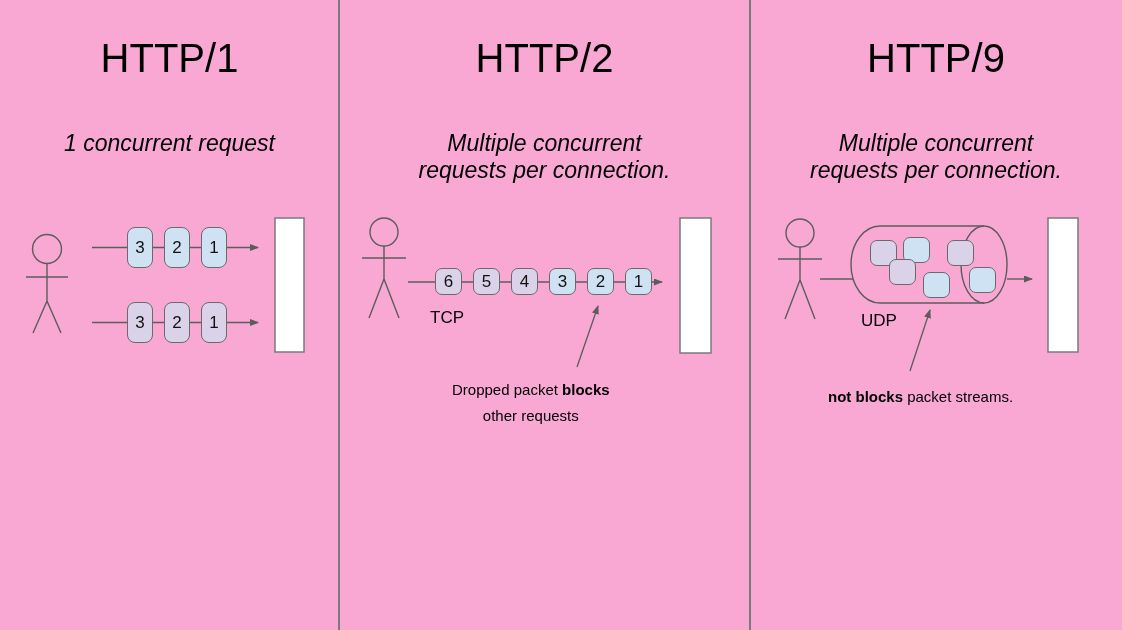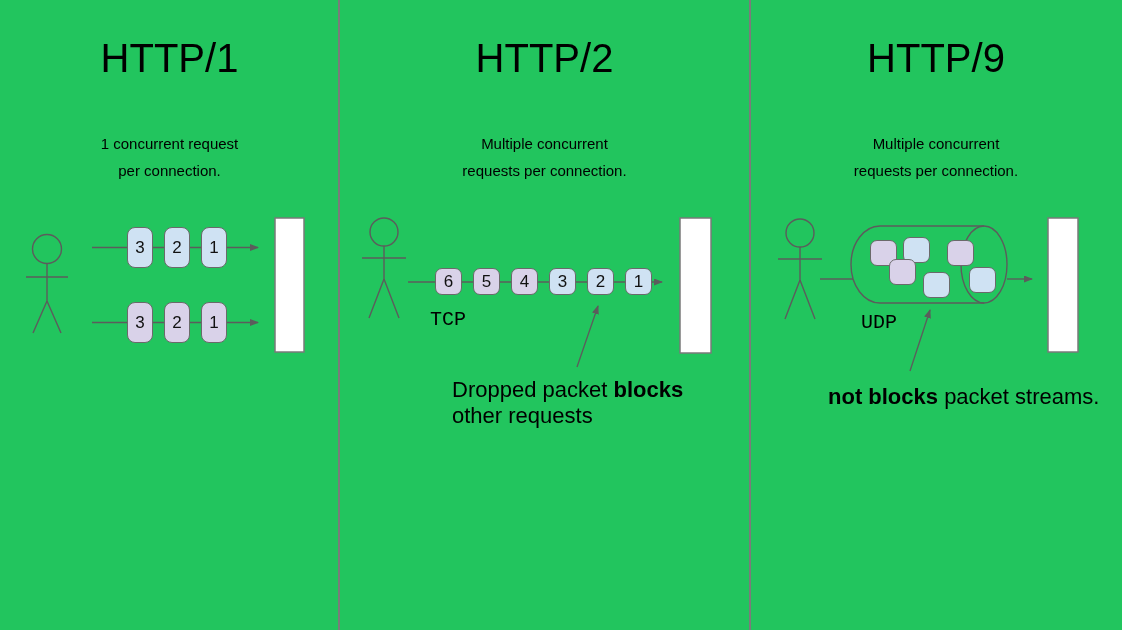--- a/index.html
+++ b/index.html
@@ -1,35 +1,35 @@
 <!DOCTYPE html>
 <html><head>
 <meta charset="utf-8">
 <style>
   html,body{margin:0;padding:0;background:#fff;}
   .canvas{
-    position:relative;width:1122px;height:630px;background:#22c55e;
+    position:relative;width:1122px;height:630px;background:#f9a8d4;
     font-family:"Liberation Sans",sans-serif;color:#000;overflow:hidden;
   }
   .art{position:absolute;left:0;top:0;}
   .divider{position:absolute;top:0;width:1.5px;height:630px;background:#7b7b7b;}
   .title{position:absolute;top:32px;line-height:52px;font-size:40px;text-align:center;}
-  .desc{position:absolute;top:130px;font-size:15px;line-height:27px;text-align:center;}
+  .desc{position:absolute;top:130px;font-size:23px;line-height:27px;text-align:center;font-style:italic;}
   .pk{
     position:absolute;display:flex;align-items:center;justify-content:center;
     border:1.5px solid #6a6a6a;border-radius:7px;font-size:17px;color:#111;
     box-sizing:border-box;
   }
   .pk-tall{width:26px;height:41px;border-radius:8px;}
   .pk-sq{width:27px;height:27px;}
   .pk-plain{width:27px;height:26px;}
   .pk-blue{background:#cfe2f3;}
   .pk-purple{background:#d9d2e9;}
-  .proto{position:absolute;font-size:20px;font-family:Liberation Mono, monospace;}
-  .ann{position:absolute;font-size:22px;line-height:26px;text-align:left;}
+  .proto{position:absolute;font-size:17px;}
+  .ann{position:absolute;font-size:15px;line-height:26px;text-align:center;}
   .b{font-weight:bold;}
 </style>
 </head>
 <body>
 
 <div class="canvas">
 
   <svg class="art" width="1122" height="630" viewBox="0 0 1122 630">
     <defs>
       <marker id="ah" markerUnits="userSpaceOnUse" markerWidth="11" markerHeight="9" refX="8" refY="3.5" orient="auto">
@@ -79,21 +79,20 @@
 
   <div class="divider" style="left:338px"></div>
   <div class="divider" style="left:749px"></div>
 
   <div class="title" style="left:0;width:339px">HTTP/1</div>
   <div class="title" style="left:339px;width:411px">HTTP/2</div>
   <div class="title" style="left:750px;width:372px">HTTP/9</div>
 
   <div class="desc" style="left:0;width:339px">
     <div>1 concurrent request</div>
-    <div>per connection.</div>
   </div>
   <div class="desc" style="left:339px;width:411px">
     <div>Multiple concurrent</div>
     <div>requests per connection.</div>
   </div>
   <div class="desc" style="left:750px;width:372px">
     <div>Multiple concurrent</div>
     <div>requests per connection.</div>
   </div>
 

